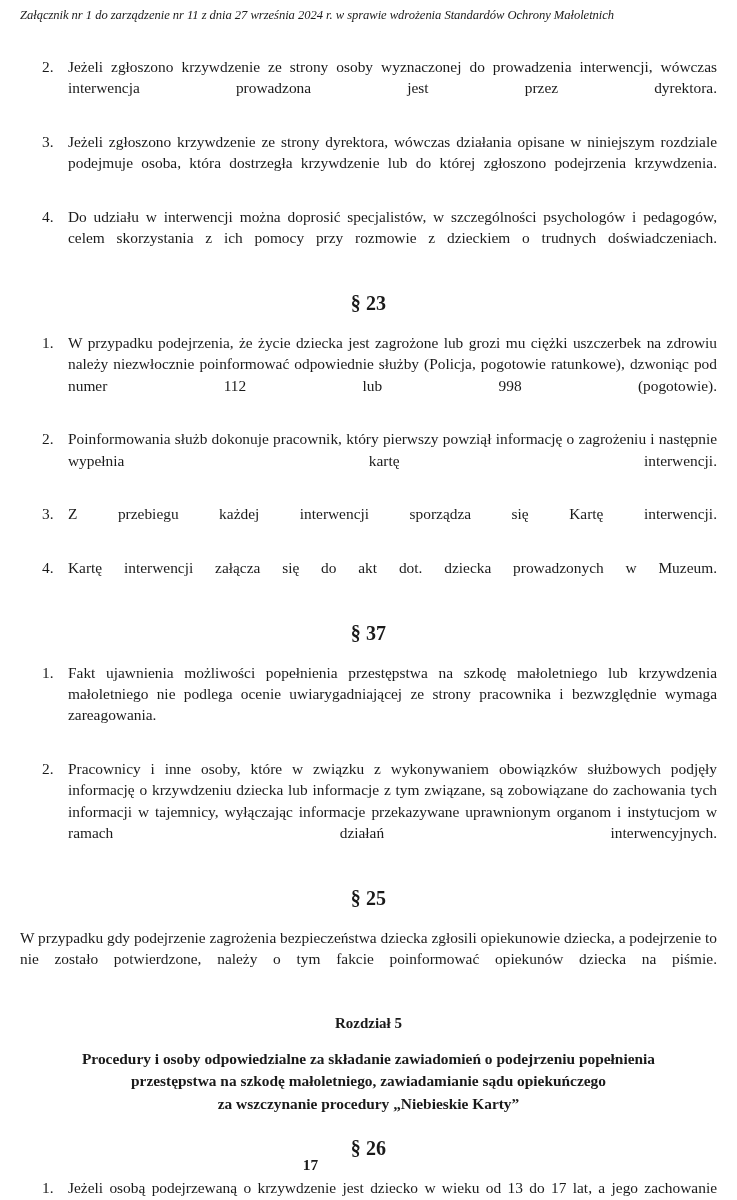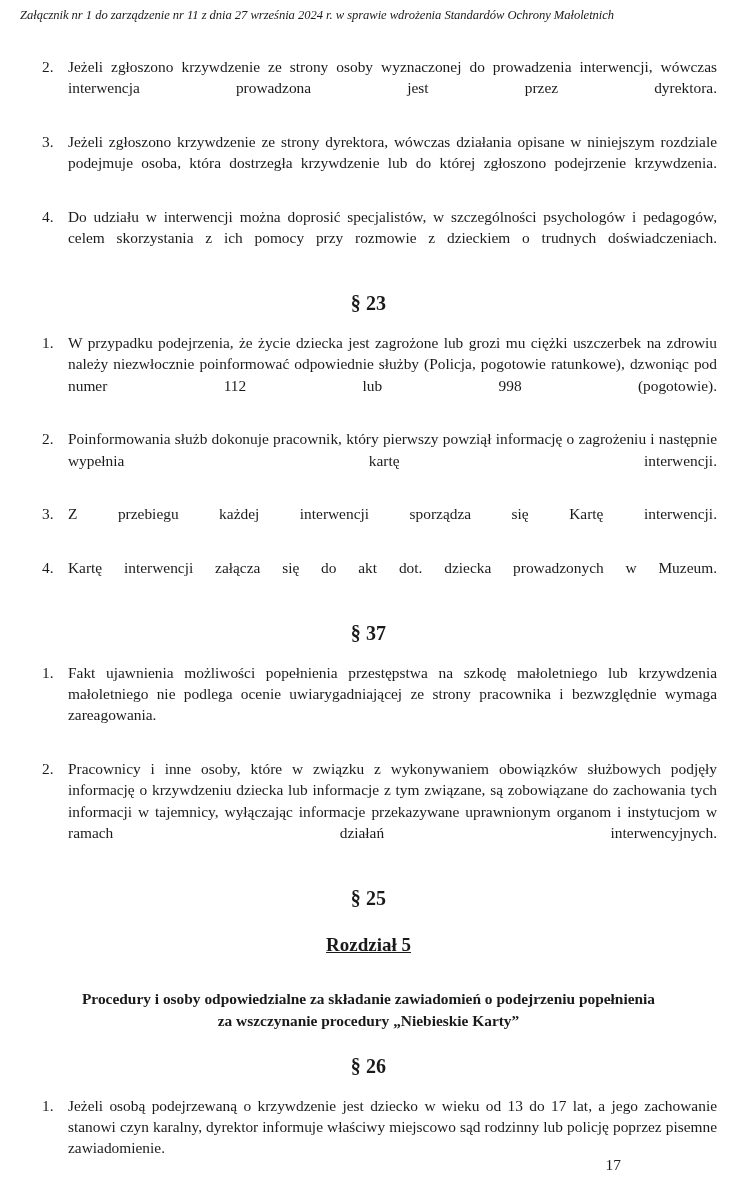--- a/index.html
+++ b/index.html
@@ -104,64 +104,64 @@
     margin: 0;
   }
 
   
   .chapter-block {
     margin-top: 23px;
     text-align: center;
   }
   .chapter-title {
     font-weight: bold;
-    font-size: 19px;
+    font-size: 15px;
     line-height: 1.25;
-    margin-bottom: 32px;
-    text-decoration: underline;
+    margin-bottom: 16px;
   }
   .chapter-subtitle {
     font-weight: bold;
     font-size: 15.4px;
     line-height: 1.44;
     padding: 0 6px;
   }
   .chapter-subtitle .sline {
     display: block;
     white-space: nowrap;
   }
 
   
   .page-number {
     position: absolute;
     left: 0;
     right: 0;
     top: 1157px;
-    text-align: right;
+    text-align: center;
     font-size: 15.4px;
     line-height: 1;
+    font-weight: bold;
   }
 </style>
 </head>
 <body>
 
 <div class="page">
 
   <div class="doc-header">Załącznik nr 1 do zarządzenie nr 11  z dnia 27 września 2024 r. w sprawie wdrożenia Standardów Ochrony Małoletnich</div>
 
   <div class="content">
 
     <ol class="numlist">
       <li>
         <span class="marker">2.</span>
         <span class="itemtext">Jeżeli zgłoszono krzywdzenie ze strony osoby wyznaczonej do prowadzenia interwencji, wówczas interwencja prowadzona jest przez dyrektora.</span>
       </li>
       <li>
         <span class="marker">3.</span>
-        <span class="itemtext">Jeżeli zgłoszono krzywdzenie ze strony dyrektora, wówczas działania opisane w niniejszym rozdziale podejmuje osoba, która dostrzegła krzywdzenie lub do której zgłoszono podejrzenie krzywdzenia.</span>
+        <span class="itemtext">Jeżeli zgłoszono krzywdzenie ze strony dyrektora, wówczas działania opisane w niniejszym rozdziale podejmuje osoba, która dostrzegła krzywdzenie lub do której zgłoszono podejrzenia krzywdzenia.</span>
       </li>
       <li>
         <span class="marker">4.</span>
         <span class="itemtext">Do udziału w interwencji można doprosić specjalistów, w szczególności psychologów i pedagogów, celem skorzystania z ich pomocy przy rozmowie z dzieckiem o trudnych doświadczeniach.</span>
       </li>
     </ol>
 
     <div class="sec-heading">§ 23</div>
     <ol class="numlist">
       <li>
@@ -188,25 +188,27 @@
         <span class="marker">1.</span>
         <span class="itemtext">Fakt ujawnienia możliwości popełnienia przestępstwa na szkodę małoletniego lub krzywdzenia małoletniego nie podlega ocenie uwiarygadniającej ze strony pracownika i bezwzględnie wymaga zareagowania.</span>
       </li>
       <li>
         <span class="marker">2.</span>
         <span class="itemtext">Pracownicy i inne osoby, które w związku z wykonywaniem obowiązków służbowych podjęły informację o krzywdzeniu dziecka lub informacje z tym związane, są zobowiązane do zachowania tych informacji w tajemnicy, wyłączając informacje przekazywane uprawnionym organom i instytucjom w ramach działań interwencyjnych.</span>
       </li>
     </ol>
 
     <div class="sec-heading">§ 25</div>
+    <p class="plainpara">W przypadku gdy podejrzenie zagrożenia bezpieczeństwa dziecka zgłosili opiekunowie dziecka, a podejrzenie to nie zostało potwierdzone, należy o tym fakcie poinformować opiekunów dziecka na piśmie.</p>
 
     <div class="chapter-block">
       <div class="chapter-title">Rozdział 5</div>
       <div class="chapter-subtitle">
         <span class="sline">Procedury i osoby odpowiedzialne za składanie zawiadomień o podejrzeniu popełnienia</span>
+        <span class="sline">przestępstwa na szkodę małoletniego, zawiadamianie sądu opiekuńczego</span>
         <span class="sline">za wszczynanie procedury „Niebieskie Karty”</span>
       </div>
     </div>
 
     <div class="sec-heading">§ 26</div>
     <ol class="numlist">
       <li>
         <span class="marker">1.</span>
         <span class="itemtext">Jeżeli osobą podejrzewaną o krzywdzenie jest dziecko w wieku od 13 do 17 lat, a jego zachowanie stanowi czyn karalny, dyrektor informuje właściwy miejscowo sąd rodzinny lub policję poprzez pisemne zawiadomienie.</span>
       </li>

